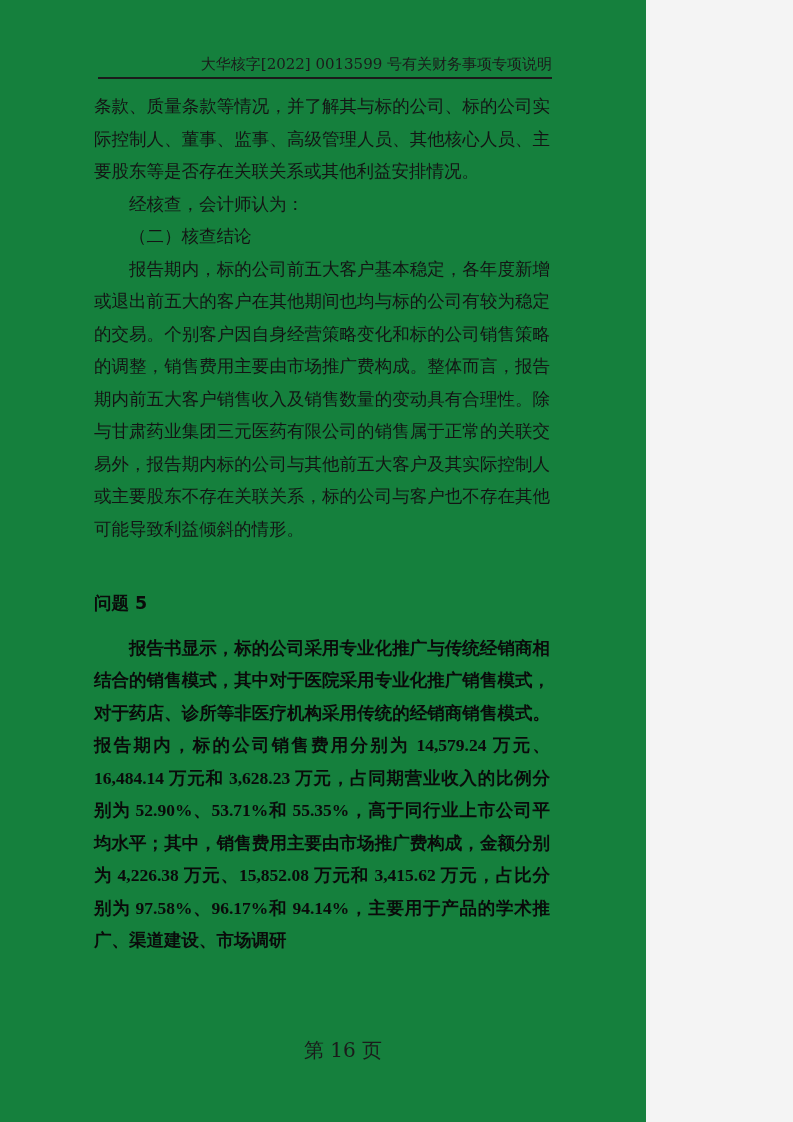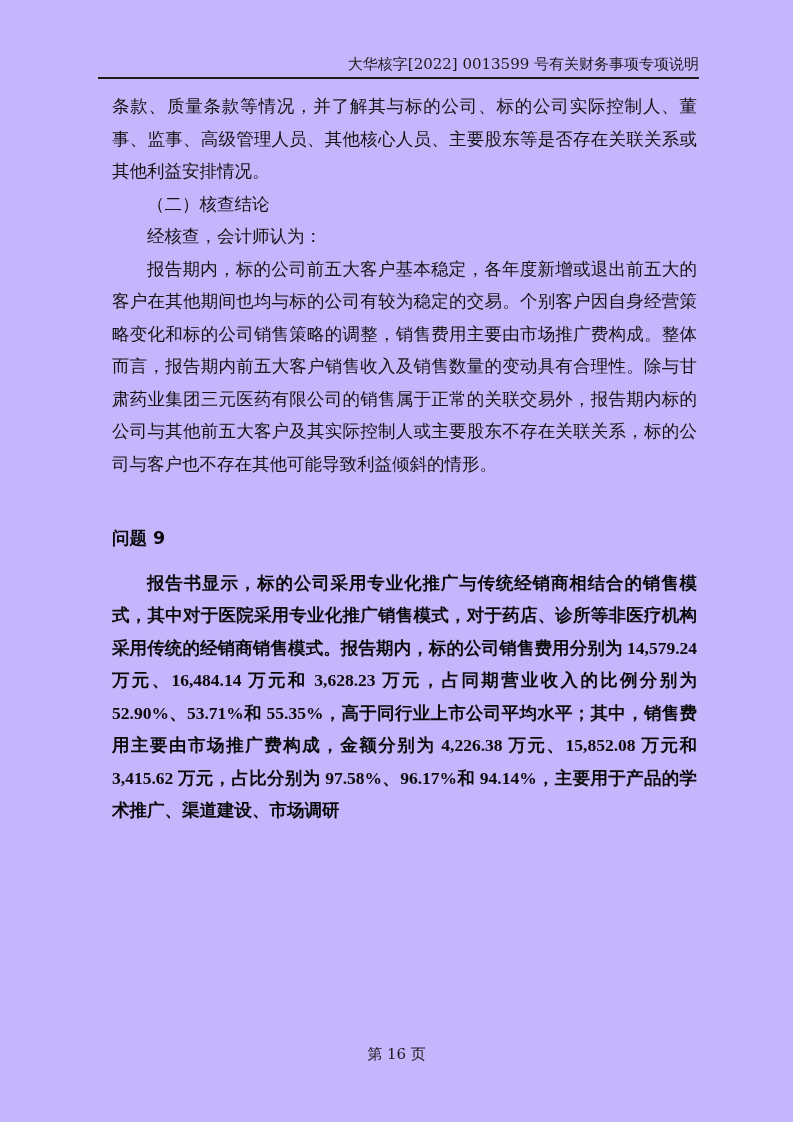--- a/index.html
+++ b/index.html
@@ -3,38 +3,38 @@
 <meta charset="utf-8">
 <style>
   html, body { margin: 0; padding: 0; }
   body {
     width: 793px; height: 1122px;
     background: #f4f4f4;
     font-family: "DejaVu Serif", "Liberation Serif", serif;
   }
   .page {
     position: relative;
-    width: 793px; height: 1122px;
-    background: #c4b5fd;
+    width: 646px; height: 1122px;
+    background: #15803d;
     color: #161616;
     overflow: hidden;
   }
   .doc-header {
     position: absolute;
     top: 54px; left: 98px; right: 94px;
     text-align: right;
     font-size: 15px;
     line-height: 20px;
     color: #1b1b1b;
     padding-bottom: 3px;
     border-bottom: 2px solid #1b1b1b;
   }
   .doc-body {
     position: absolute;
-    top: 90px; left: 112px; right: 96px;
+    top: 90px; left: 94px; right: 96px;
     font-size: 17.5px;
     line-height: 32.5px;
     text-align: justify;
     text-justify: inter-ideograph;
     color: #141414;
   }
   .doc-body p { margin: 0; }
   .indent { text-indent: 2em; }
   .q-heading {
     font-family: "DejaVu Sans", "Liberation Sans", sans-serif;
@@ -48,39 +48,40 @@
     font-family: Liberation Serif, serif;
     font-weight: bold;
     text-indent: 2em;
     color: #0a0a0a;
   }
   .doc-footer {
     position: absolute;
     bottom: 58px; left: 0;
     width: 100%;
     text-align: center;
-    font-size: 15px;
+    font-size: 20px;
     color: #1b1b1b;
+    padding-left: 20px;
   }
 </style>
 </head>
 <body>
 
 <div class="page">
 
   <div class="doc-header">
     <span>大华核字[2022] 0013599 号有关财务事项专项说明</span>
   </div>
 
   <div class="doc-body">
     <p>条款、质量条款等情况，并了解其与标的公司、标的公司实际控制人、董事、监事、高级管理人员、其他核心人员、主要股东等是否存在关联关系或其他利益安排情况。</p>
+    <p class="indent">经核查，会计师认为：</p>
     <p class="indent">（二）核查结论</p>
-    <p class="indent">经核查，会计师认为：</p>
     <p class="indent">报告期内，标的公司前五大客户基本稳定，各年度新增或退出前五大的客户在其他期间也均与标的公司有较为稳定的交易。个别客户因自身经营策略变化和标的公司销售策略的调整，销售费用主要由市场推广费构成。整体而言，报告期内前五大客户销售收入及销售数量的变动具有合理性。除与甘肃药业集团三元医药有限公司的销售属于正常的关联交易外，报告期内标的公司与其他前五大客户及其实际控制人或主要股东不存在关联关系，标的公司与客户也不存在其他可能导致利益倾斜的情形。</p>
-    <p class="q-heading">问题 9</p>
+    <p class="q-heading">问题 5</p>
     <p class="q-body">报告书显示，标的公司采用专业化推广与传统经销商相结合的销售模式，其中对于医院采用专业化推广销售模式，对于药店、诊所等非医疗机构采用传统的经销商销售模式。报告期内，标的公司销售费用分别为 14,579.24 万元、16,484.14 万元和 3,628.23 万元，占同期营业收入的比例分别为 52.90%、53.71%和 55.35%，高于同行业上市公司平均水平；其中，销售费用主要由市场推广费构成，金额分别为 4,226.38 万元、15,852.08 万元和 3,415.62 万元，占比分别为 97.58%、96.17%和 94.14%，主要用于产品的学术推广、渠道建设、市场调研</p>
   </div>
 
   <div class="doc-footer">
     <span>第 16 页</span>
   </div>
 
 </div>
 
 </body></html>

